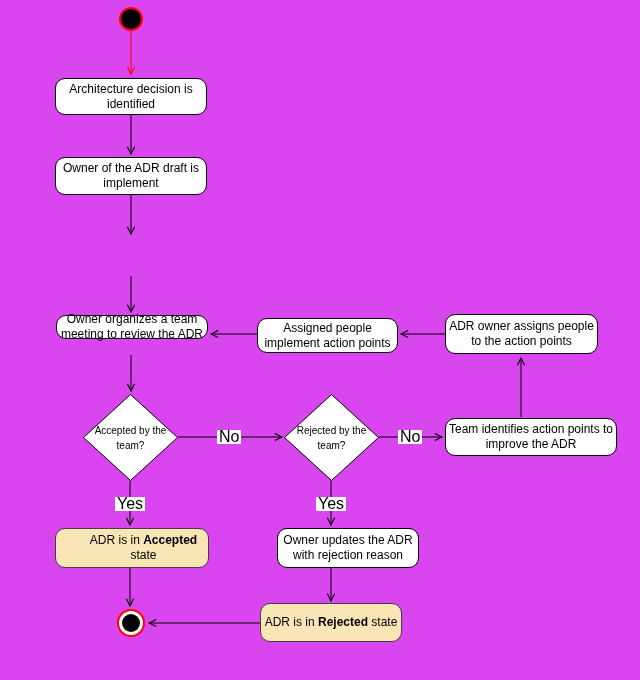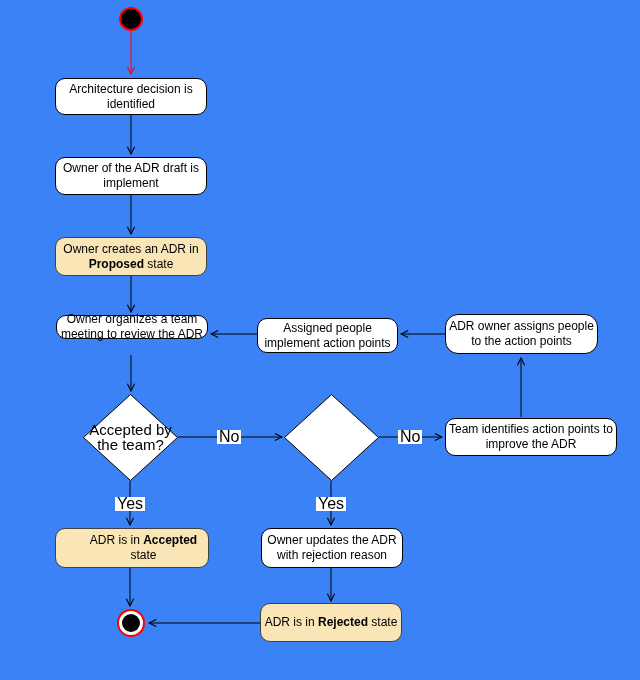--- a/index.html
+++ b/index.html
@@ -1,20 +1,20 @@
 <!DOCTYPE html>
 <html><head>
 <meta charset="utf-8">
 <style>
   html, body { margin: 0; padding: 0; background: #ffffff; }
   #diagram {
     position: relative;
     width: 640px;
     height: 680px;
-    background: #3b82f6;
+    background: #d946ef;
     font-family: "Liberation Sans", sans-serif;
     color: #000000;
     overflow: hidden;
   }
   #connectors {
     position: absolute;
     left: 0; top: 0;
     width: 640px; height: 680px;
     z-index: 0;
   }
@@ -33,24 +33,24 @@
     z-index: 1;
     padding: 1px 2px;
   }
   .activity.state {
     background: #fae5b6;          
     border: 1px solid #404040;    
   }
   .diamond-label {
     position: absolute;
     display: flex;
-    align-items: flex-start;
+    align-items: flex-end;
     justify-content: center;
     text-align: center;
-    font-size: 15px;
+    font-size: 10px;
     line-height: 15px;
     z-index: 1;
   }
   .edge-label {
     position: absolute;
     background: #ffffff;
     font-size: 16px;
     line-height: 14px;
     text-align: center;
     z-index: 2;
@@ -131,55 +131,55 @@
   <div class="initial-node"></div>
 
   <div class="activity" style="left:55px; top:78px; width:152px; height:37px;">
     <span>Architecture decision is identified</span>
   </div>
 
   <div class="activity" style="left:55px; top:157px; width:152px; height:38px;">
     <span>Owner of the ADR draft is implement</span>
   </div>
 
-  <div class="activity state" style="left:55px; top:237px; width:152px; height:39px;">
-    <span><span>Owner creates an ADR in </span><b>Proposed</b><span> state</span></span>
-  </div>
 
   <div class="activity" style="left:56px; top:315px; width:152px; height:24px;">
     <span>Owner organizes a team meeting to review the ADR</span>
   </div>
 
   <div class="activity" style="left:257px; top:318px; width:141px; height:35px;text-align:center;">
     <span>Assigned people implement action points</span>
   </div>
 
-  <div class="activity" style="left:445px; top:314px; width:153px; height:40px;border-radius:13px;">
+  <div class="activity" style="left:445px; top:314px; width:153px; height:40px;">
     <span>ADR owner assigns people to the action points</span>
   </div>
 
   <div class="diamond-label" style="left:85px; top:422px; width:91px; height:31px;">
     <span>Accepted by the team?</span>
   </div>
 
+  <div class="diamond-label" style="left:286px; top:422px; width:91px; height:31px;">
+    <span>Rejected by the team?</span>
+  </div>
 
   <div class="activity" style="left:445px; top:418px; width:172px; height:38px;">
     <span>Team identifies action points to improve the ADR</span>
   </div>
 
   <div class="edge-label" style="left:217px; top:430px;">No</div>
   <div class="edge-label" style="left:398px; top:430px;">No</div>
   <div class="edge-label" style="left:115px; top:497px;">Yes</div>
   <div class="edge-label" style="left:316px; top:497px;">Yes</div>
 
   <div class="activity state" style="left:55px; top:528px; width:154px; height:40px;padding-left:25px;">
     <span><span>ADR is in </span><b>Accepted</b><span> state</span></span>
   </div>
 
-  <div class="activity" style="left:261px; top:528px; width:142px; height:40px;">
+  <div class="activity" style="left:277px; top:528px; width:142px; height:40px;">
     <span>Owner updates the ADR with rejection reason</span>
   </div>
 
   <div class="activity state" style="left:260px; top:603px; width:142px; height:39px;">
     <span><span>ADR is in </span><b>Rejected</b><span> state</span></span>
   </div>
 
   <div class="final-node">
     <div class="inner"></div>
   </div>

